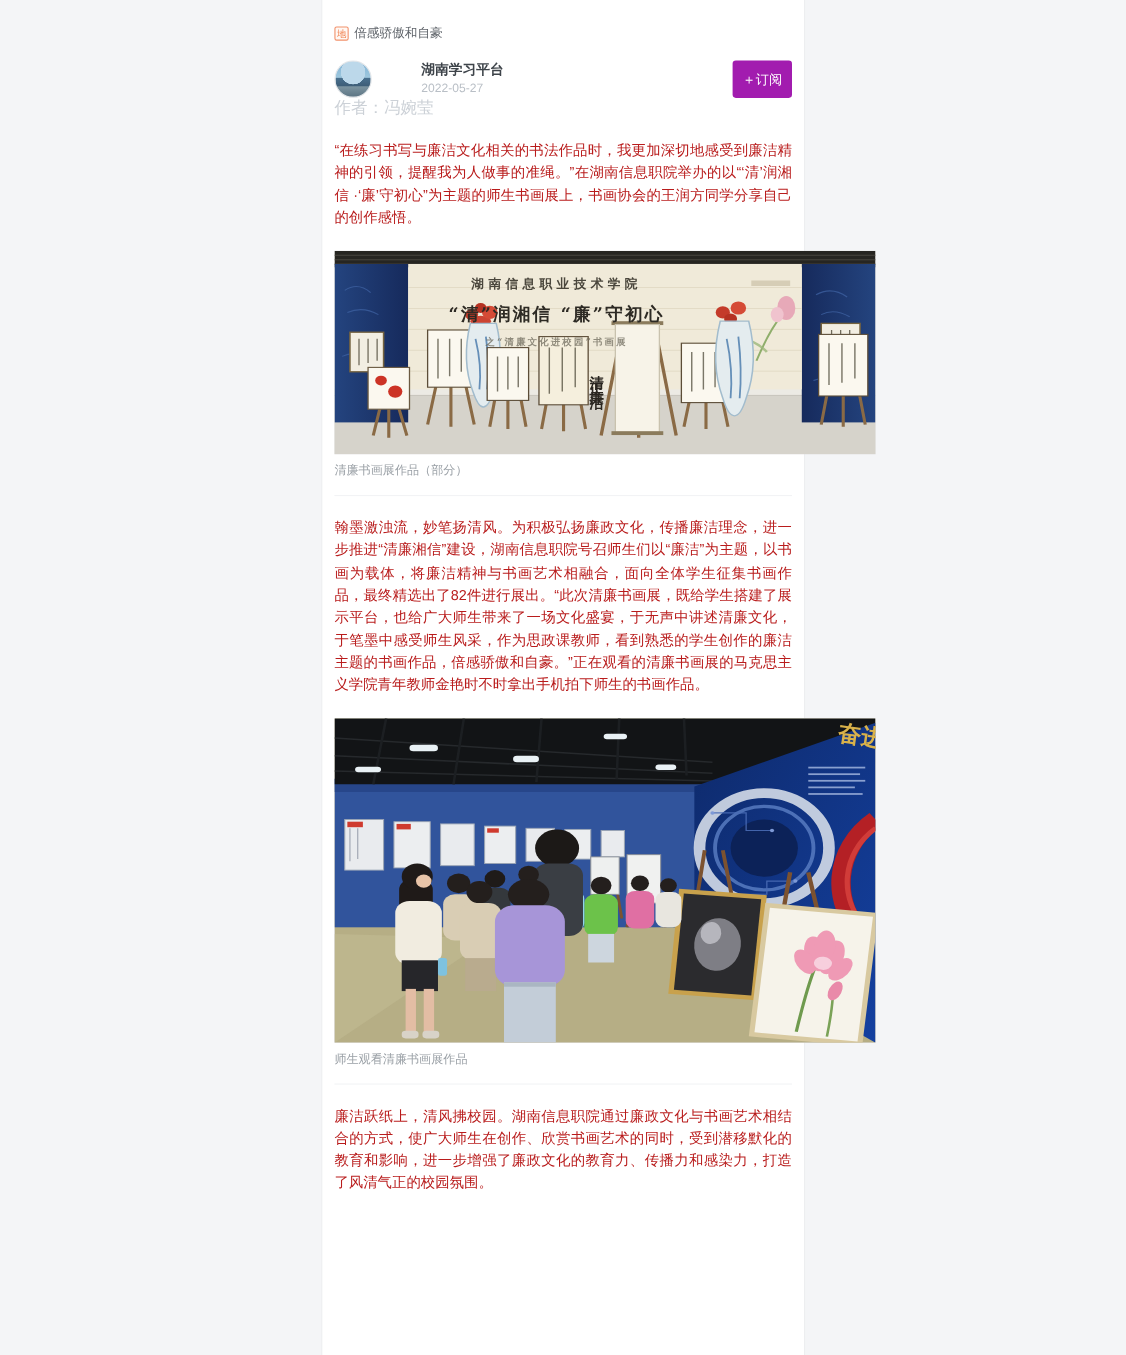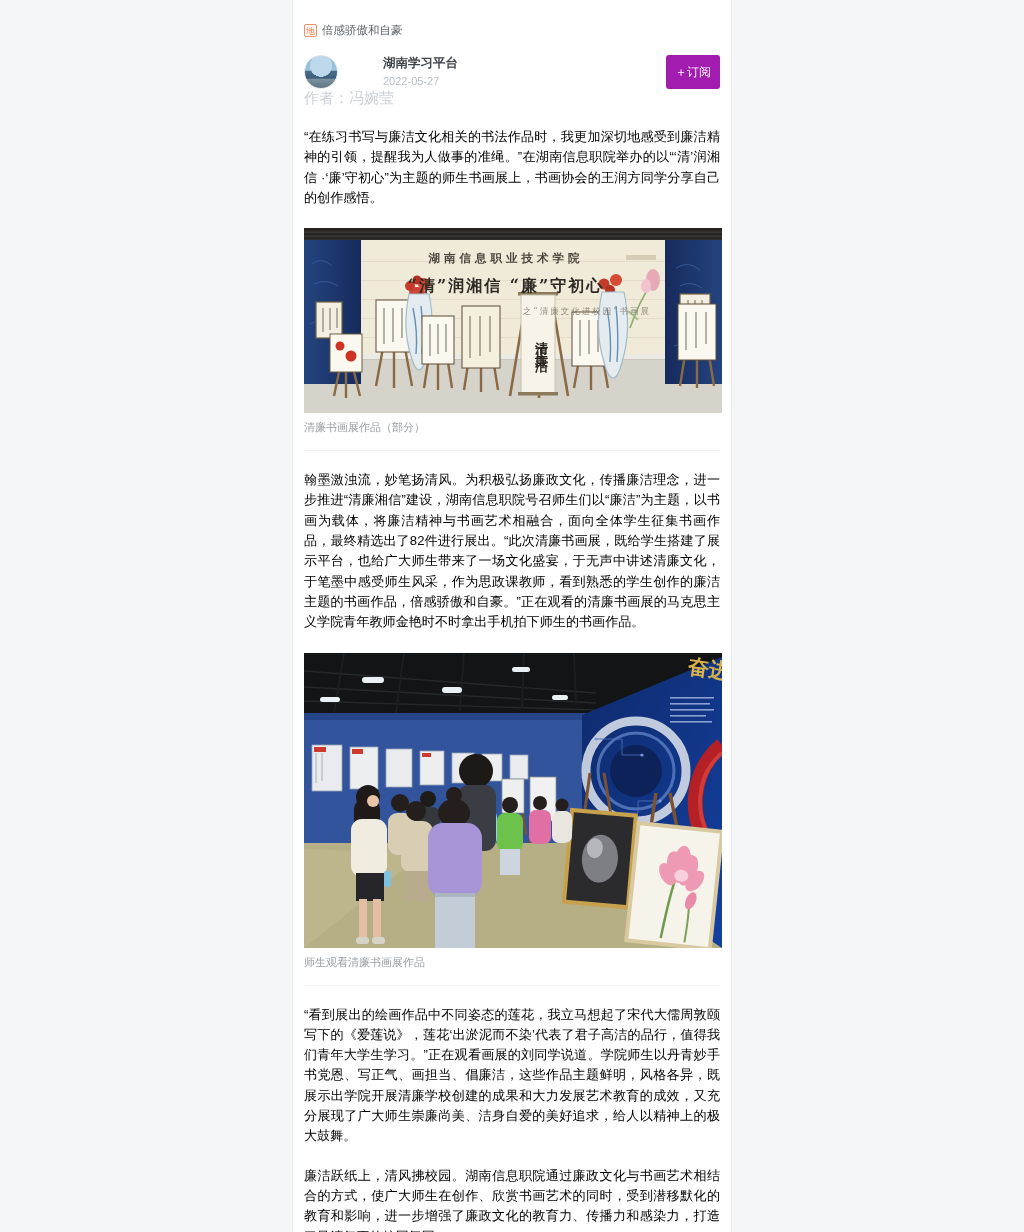--- a/index.html
+++ b/index.html
@@ -38,45 +38,45 @@
   .pub-meta { margin-left:9px; }
   .pub-name { font-size:12.5px; color:#3e444a; font-weight:bold; }
   .pub-date { font-size:11px; color:#b9bfc6; margin-top:3px; }
   .subscribe-btn {
     margin-left:auto; background:#a21caf; color:#fff; border:none;
     font-size:12px; padding:4px 9px; border-radius:3px; cursor:pointer;
     font-family:inherit; line-height:1.2;
   }
   .author-line { margin-top:0; font-size:15px; color:#ccd1d7; }
   .para {
-    font-size:13.1px; color:#000000; line-height:20.3px;
+    font-size:13.1px; color:#b91c1c; line-height:20.3px;
     text-align:justify; margin:19px 0 0;
   }
   figure { margin:20px 0 0; }
   .photo {
-    position:relative; width:418px; background:#ddd; overflow:hidden; cursor:pointer;
+    position:relative; width:492px; background:#ddd; overflow:hidden; cursor:pointer;
   }
   .photo-1 { height:185px; }
   .photo-2 { height:295px; }
   .photo svg { display:block; width:100%; height:100%; }
   .overlay { position:absolute; margin:0; }
   .p1-school {
     top:23px; left:57px; width:290px; text-align:center;
     font-family:"DejaVu Serif","Liberation Serif",serif;
     font-size:11.5px; letter-spacing:4px; color:#4a463c; font-weight:bold;
   }
   .p1-slogan {
     top:48px; left:57px; width:290px; text-align:center;
     font-family:"DejaVu Serif","Liberation Serif",serif;
     font-size:16px; letter-spacing:2px; color:#2d2a24; font-weight:bold;
   }
   .p1-subline {
-    top:78px; left:57px; width:290px; text-align:right;
-    font-family:"DejaVu Serif","Liberation Serif",serif;
-    font-size:8.5px; letter-spacing:2px; color:#6e6a5c; opacity:.75;
+    top:78px; left:57px; width:290px; text-align:center;
+    font-family:"DejaVu Serif","Liberation Serif",serif;
+    font-size:8.5px; letter-spacing:2px; color:#6e6a5c; opacity:.75;font-weight:bold;
   }
   .p1-scroll {
     top:72px; left:222px; width:24px; height:86px;
     writing-mode:vertical-rl; text-orientation:upright;
     font-family:"DejaVu Serif","Liberation Serif",serif;
     font-size:13px; letter-spacing:6px; color:#2a2620; font-weight:bold;
     text-align:center;
   }
   .p2-calligraphy {
     top:2px; right:-8px;
@@ -347,16 +347,15 @@
         <rect x="124" y="170" width="54" height="74" rx="15" fill="#a795d8"></rect>
         <rect x="131" y="240" width="40" height="55" fill="#c3cdd8"></rect>
         <rect x="131" y="240" width="40" height="4" fill="#aab6c2"></rect>
       </svg>
       <p class="overlay p2-calligraphy">奋进</p>
     </div>
     <figcaption>师生观看清廉书画展作品</figcaption>
     <div class="sep"></div>
   </figure>
 
-  <p class="para">“看到展出的绘画作品中不同姿态的莲花，我立马想起了宋代大儒周敦颐写下的《爱莲说》，莲花‘出淤泥而不染’代表了君子高洁的品行，值得我们青年大学生学习。”正在观看画展的刘同学说道。学院师生以丹青妙手书党恩、写正气、画担当、倡廉洁，这些作品主题鲜明，风格各异，既展示出学院开展清廉学校创建的成果和大力发展艺术教育的成效，又充分展现了广大师生崇廉尚美、洁身自爱的美好追求，给人以精神上的极大鼓舞。</p>
   <p class="para">廉洁跃纸上，清风拂校园。湖南信息职院通过廉政文化与书画艺术相结合的方式，使广大师生在创作、欣赏书画艺术的同时，受到潜移默化的教育和影响，进一步增强了廉政文化的教育力、传播力和感染力，打造了风清气正的校园氛围。</p>
 
 </div>
 
 </body></html>

